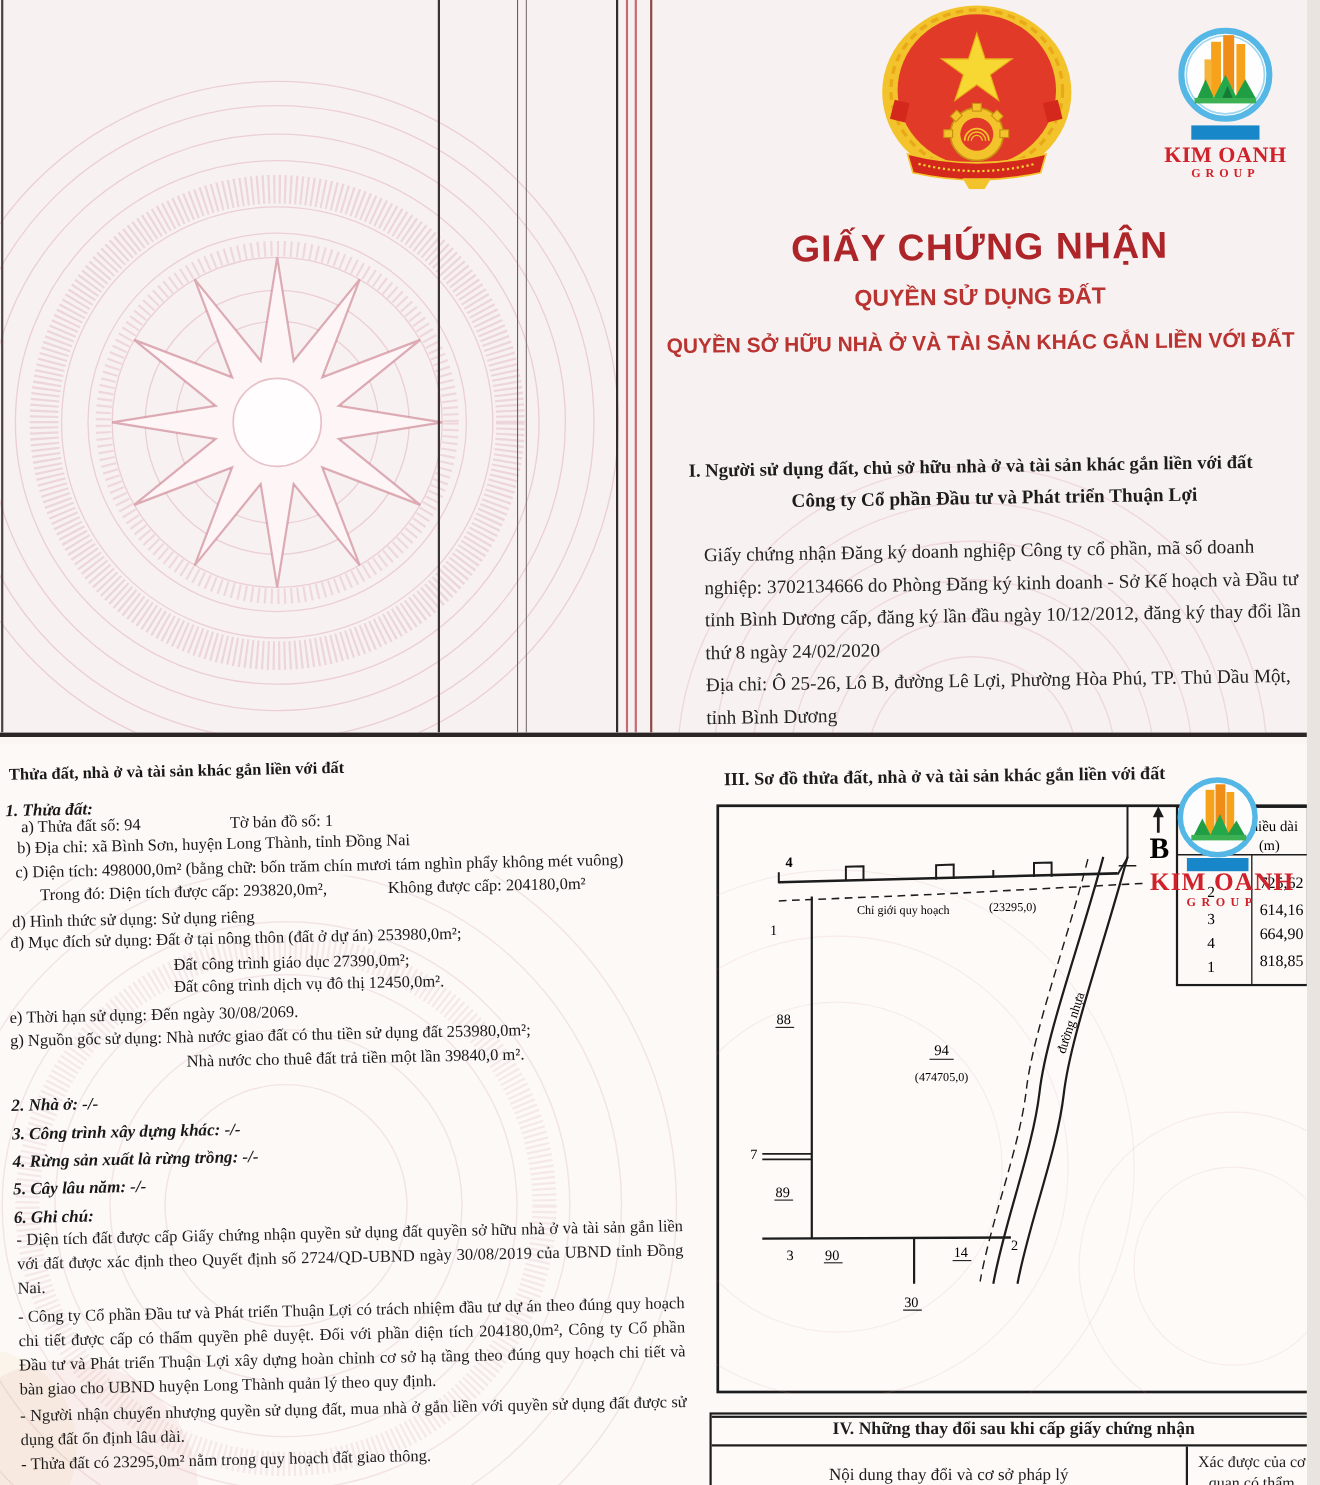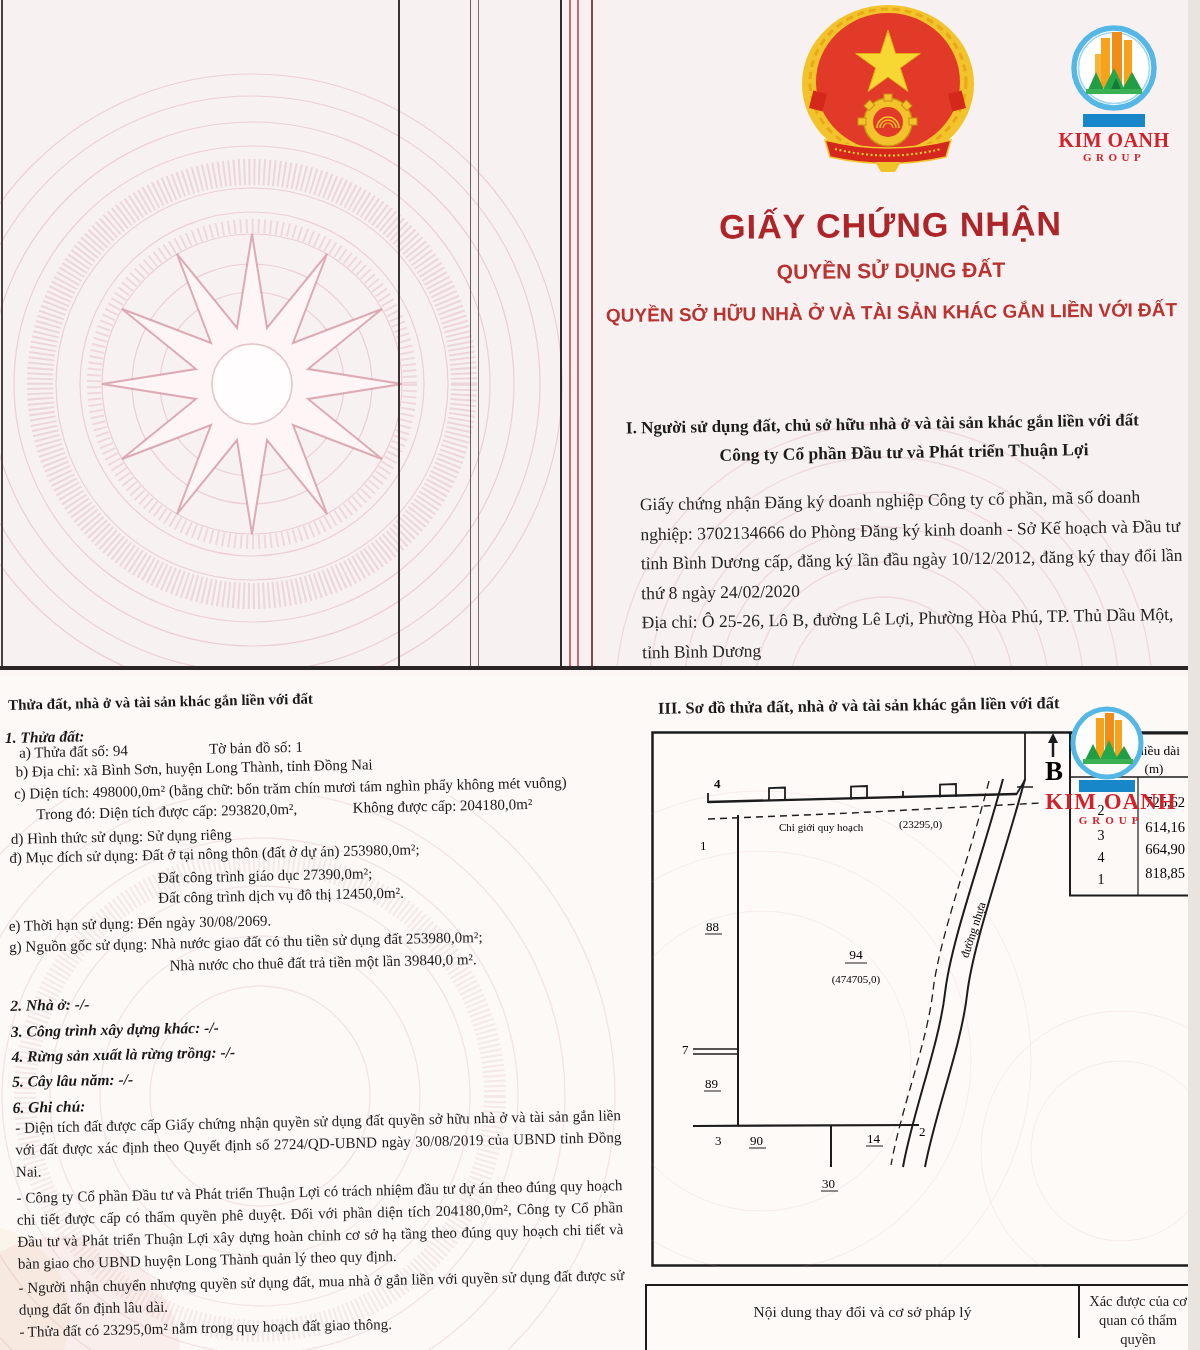--- a/index.html
+++ b/index.html
@@ -284,20 +284,21 @@
       <polygon points="46,64 54,48 62,64" fill="#1f9e45"></polygon>
       <polygon points="60,66 70,44 80,66" fill="#23a84c"></polygon>
       <polygon points="76,64 85,50 93,64" fill="#1f9e45"></polygon>
       <rect x="44" y="63" width="50" height="5" fill="#3cb153"></rect>
       <rect x="40" y="84" width="56" height="12" fill="#1787c9"></rect>
       <text x="72" y="113" text-anchor="middle" font-family="Liberation Sans, sans-serif" font-weight="bold" font-size="23" fill="#d0222a" letter-spacing="1">KIM OANH</text>
       <text x="72" y="128" text-anchor="middle" font-family="Liberation Sans, sans-serif" font-weight="bold" font-size="11" fill="#d0222a" letter-spacing="5">GROUP</text>
     </svg>
 
     <div class="abs" id="iv-table">
+      <div class="hdr">IV. Những thay đổi sau khi cấp giấy chứng nhận</div>
       <div id="iv-body">
         <div id="iv-c1">Nội dung thay đổi và cơ sở pháp lý</div>
         <div id="iv-c2">
           <div>Xác được của cơ</div>
           <div>quan có thẩm quyền</div>
         </div>
       </div>
     </div>
   </div>
 </div>

